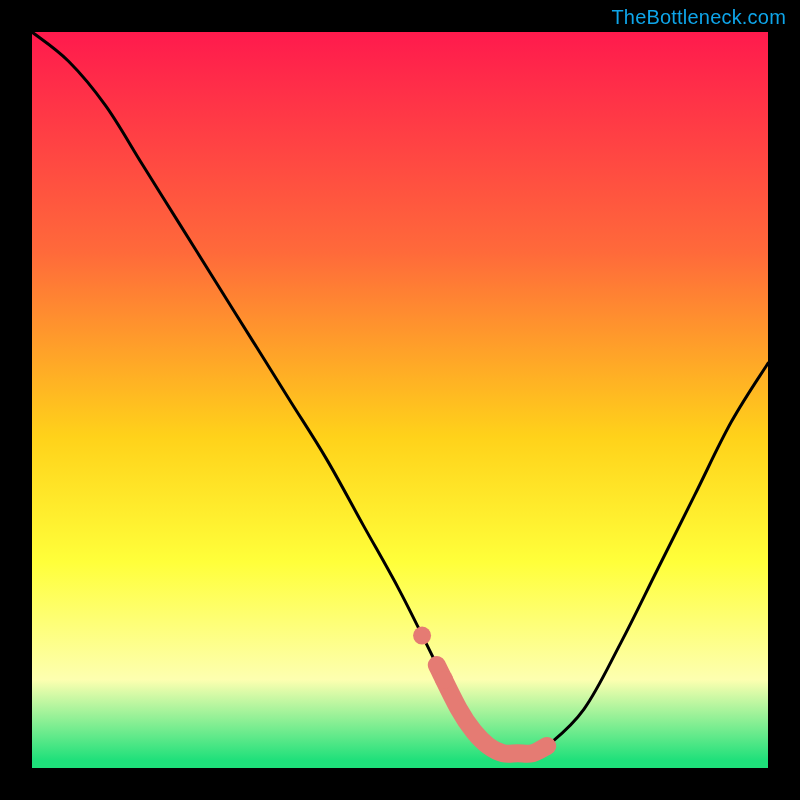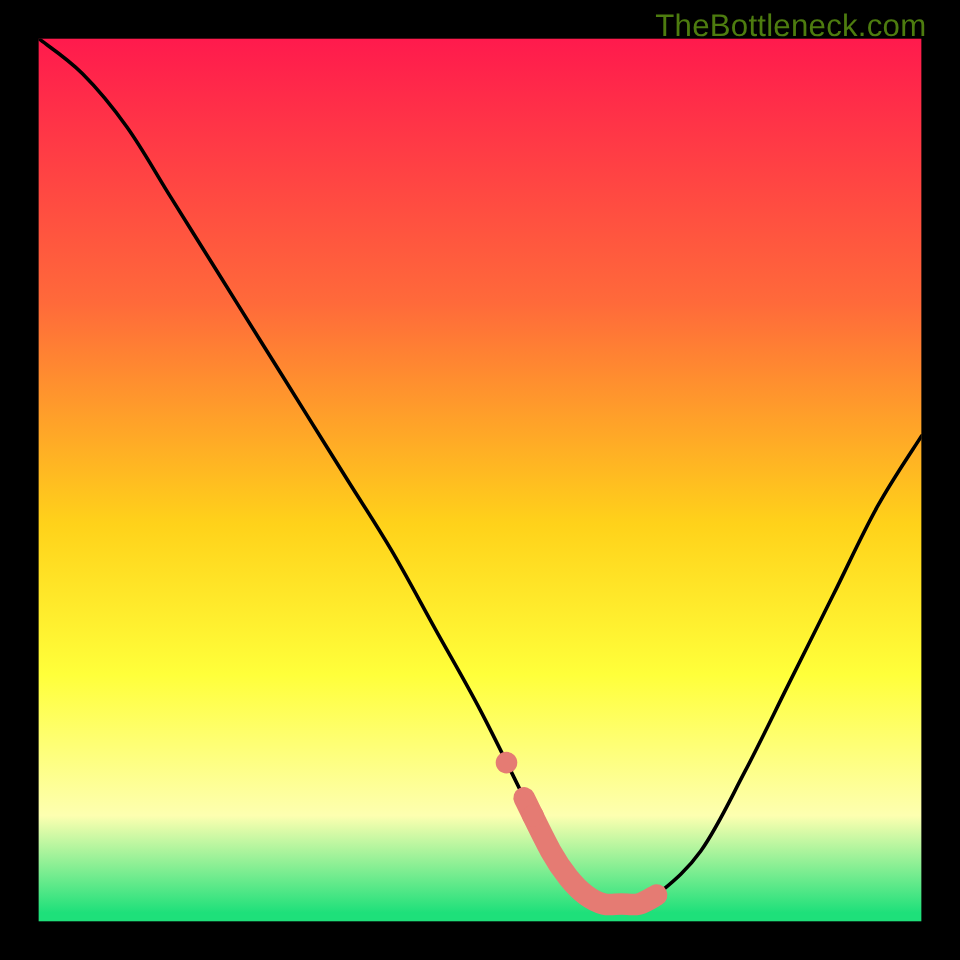--- a/index.html
+++ b/index.html
@@ -28,23 +28,23 @@
     position: absolute;
     left: 0; top: 0; width: 100%; height: 100%;
   }
   .curve-svg {
     position: absolute;
     left: 0; top: 0; width: 100%; height: 100%;
   }
   .watermark {
     position: absolute;
     top: 6px;
-    right: 28px;
-    color: #4d7c0f;
-    font-size: 26px;
+    right: 14px;
+    color: #0ea5e9;
+    font-size: 20px;
     letter-spacing: 0.2px;
   }
 </style>
 </head>
 <body>
 
 <div class="stage">
   <div class="watermark">TheBottleneck.com</div>
 
   <div class="plot">

